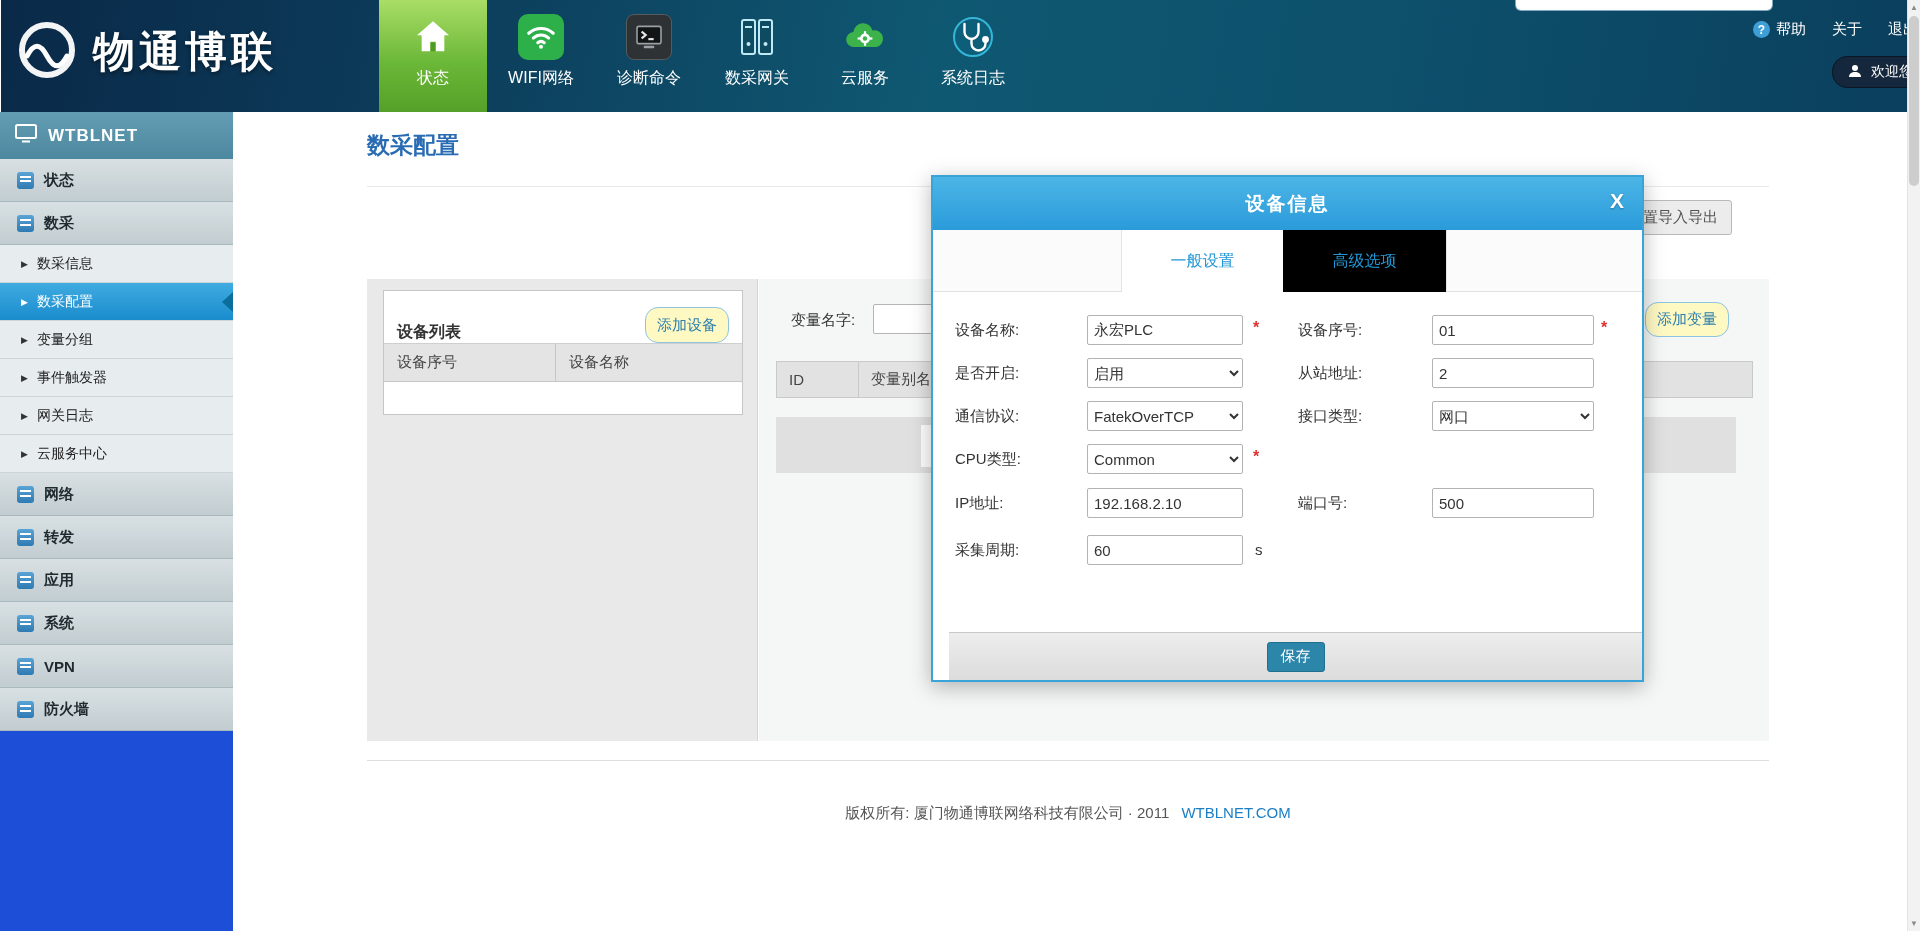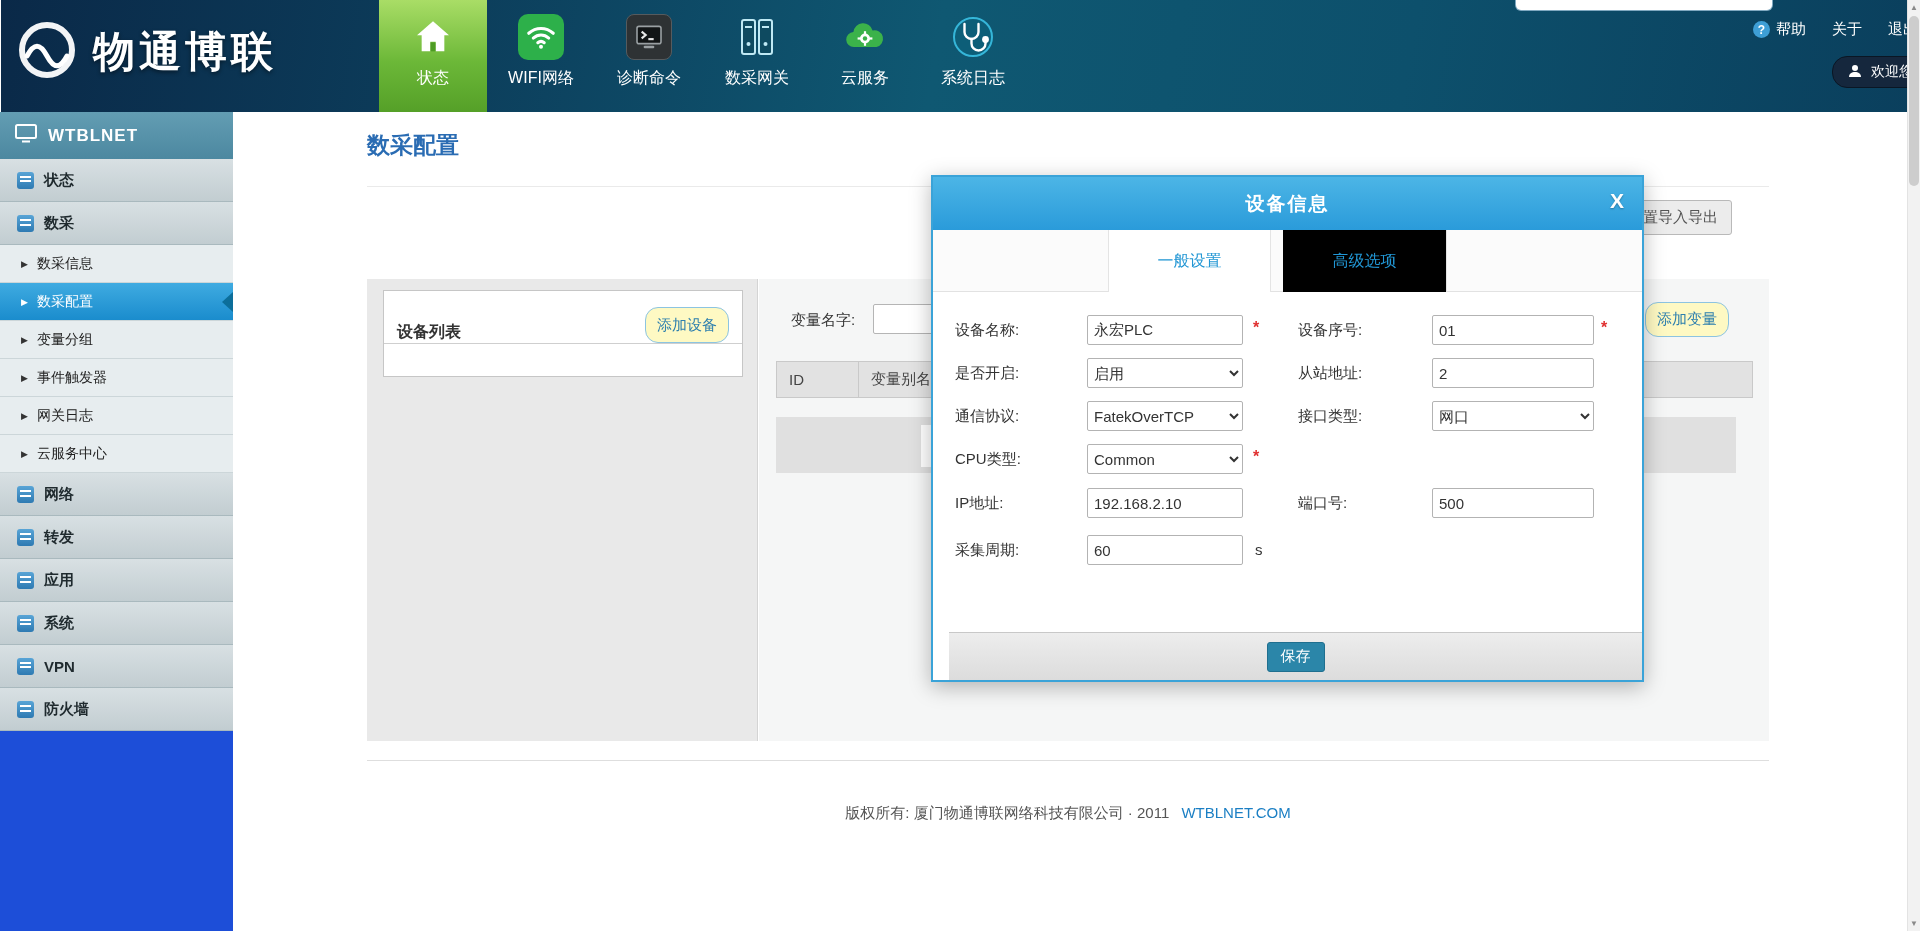--- a/index.html
+++ b/index.html
@@ -88,21 +88,21 @@
          border:2px solid #3aa3d8;box-sizing:border-box;box-shadow:0 5px 20px rgba(0,0,0,.28);z-index:40;}
   .modal-head{position:absolute;left:0;top:0;right:0;height:53px;
               background:linear-gradient(180deg,#4cb5e6 0%,#2a9bda 100%);}
   .modal-title{line-height:53px;text-align:center;color:#fff;font-size:19px;font-weight:bold;letter-spacing:2px;}
   .modal-close{position:absolute;right:18px;top:12px;color:#fff;font-size:21px;font-weight:bold;cursor:pointer;
                text-shadow:0 1px 2px rgba(0,0,0,.3);}
   .modal-tabs{position:absolute;left:0;top:53px;right:0;height:62px;background:#fbfbfb;
               border-bottom:1px solid #e2e2e2;box-sizing:border-box;}
   .mtab{position:absolute;top:0;height:62px;line-height:62px;text-align:center;color:#2196d4;font-size:16px;
         cursor:pointer;box-sizing:border-box;border-left:1px solid #e4e4e4;border-right:1px solid #e4e4e4;background:#000000;}
-  .mtab.t1{left:175px;width:163px;}
+  .mtab.t1{left:188px;width:163px;}
   .mtab.t2{left:350px;width:164px;border-left:none;}
   .mtab.active{background:#fff;}
   .form-row{position:absolute;left:0;width:100%;height:32px;}
   .f-label{position:absolute;top:0;height:30px;line-height:30px;font-size:15px;color:#333;}
   .f-label.l{left:22px;} .f-label.r{left:365px;}
   .f-input{position:absolute;top:0;height:30px;border:1px solid #b3b3b3;border-radius:2px;box-sizing:border-box;
            padding:0 6px;font-size:15px;color:#333;font-family:inherit;background:#fff;}
   .f-input.l{left:154px;width:156px;} .f-input.r{left:499px;width:162px;}
   select.f-input{padding:0 2px;cursor:pointer;}
   .f-req{position:absolute;top:4px;color:#e03030;font-size:16px;font-weight:bold;}
@@ -303,20 +303,24 @@
   <div class="title-line"></div>
   <div class="btn-gray">配置导入导出</div>
 
   <div class="content">
     <div class="col-left">
       <div class="device-panel">
         <div class="dp-head">
           <span class="dp-title">设备列表</span>
           <span class="btn-blue">添加设备</span>
         </div>
+        <div class="dp-cols">
+          <span class="dp-col c1">设备序号</span>
+          <span class="dp-col c2">设备名称</span>
+        </div>
         <div class="dp-empty"></div>
       </div>
     </div>
 
     <div class="col-right">
       <span class="var-label">变量名字:</span>
       <input class="var-input" value="" style="">
       <span class="btn-blue btn-addvar">添加变量</span>
       <div class="var-table-head">
         <span class="vt-c1">ID</span>

